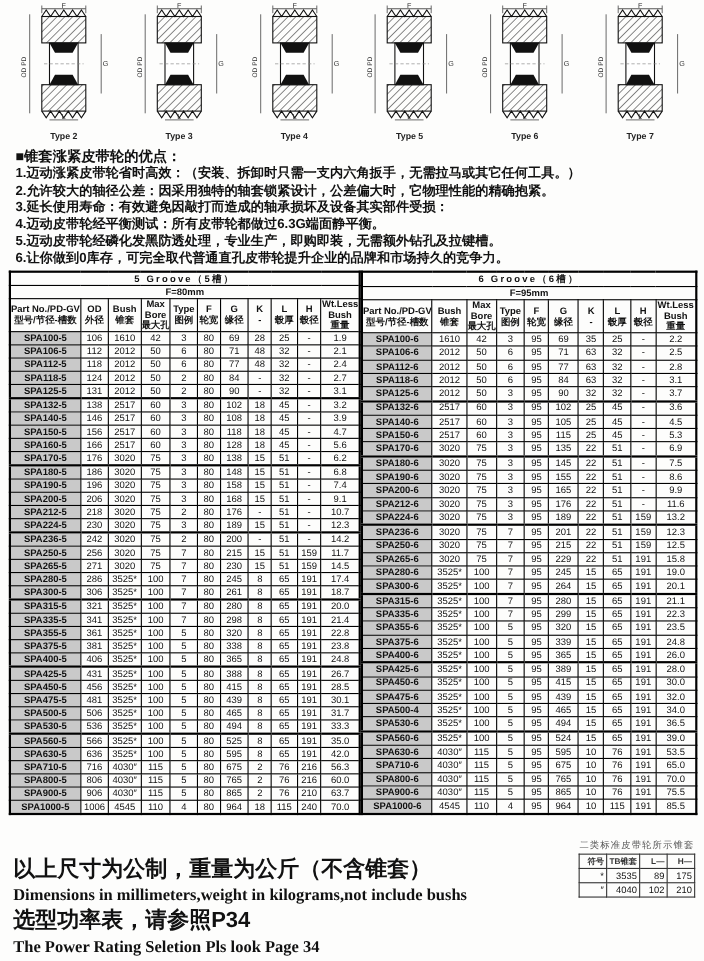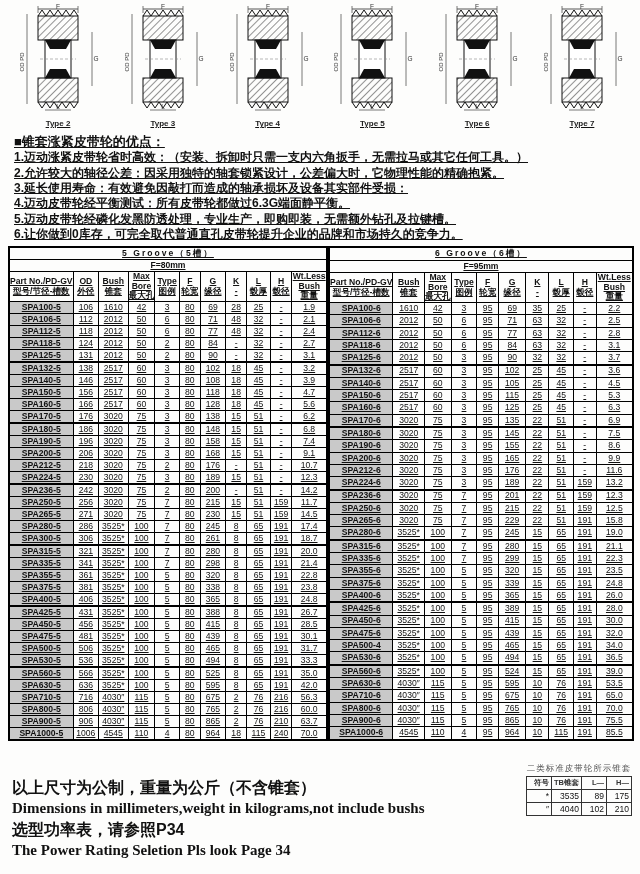--- a/index.html
+++ b/index.html
@@ -1,20 +1,20 @@
 <!DOCTYPE html>
 <html><head>
 <meta charset="utf-8">
 <style>
   html,body{margin:0;padding:0;}
   body{
     width:640px;height:874px;background:#fdfdfc;color:#111;
     font-family:"Liberation Sans",sans-serif;position:relative;overflow:hidden;
   }
-  .page{width:640px;height:804px;position:relative;text-decoration:underline;}
+  .page{width:640px;height:804px;position:relative;}
 
   
   .diagrams{display:flex;justify-content:space-between;align-items:flex-end;
     padding:4px 14px 0 14px;height:128px;box-sizing:border-box;}
   .fig{text-align:center;}
   .fig .cap{font-size:8px;font-weight:bold;color:#222;margin-top:1px;}
 
   
   .adv{padding:6px 24px 0 14px;}
   .adv-title{font-size:13px;font-weight:bold;line-height:1.25;}
@@ -33,21 +33,21 @@
   tr.gs td{border-top:2px solid #000;}
 
   
   .bottom{position:relative;height:120px;}
   .fn-wrap{position:absolute;right:8px;top:2px;text-align:center;}
   .fn-title{font-size:8.5px;color:#555;letter-spacing:1px;margin-bottom:1px;margin-top:20px;}
   table.fn{border-collapse:collapse;border:1px solid #333;}
   table.fn td{border:1px solid #333;font-size:8.5px;padding:1px 2px;text-align:right;min-width:20px;}
   table.fn tr:first-child td{font-size:7.5px;color:#333;font-weight:bold;}
   .notes{position:absolute;left:12px;top:36px;}
-  .note-cn{font-size:16px;font-weight:bold;line-height:1.35;font-family:"Liberation Sans",sans-serif;}
+  .note-cn{font-size:20px;font-weight:bold;line-height:1.35;font-family:"Liberation Sans",sans-serif;}
   .note-en{font-size:15px;font-weight:bold;line-height:1.35;font-family:"Liberation Serif",serif;}
 </style>
 </head>
 <body>
 
 <div class="page">
 
   <div class="diagrams" id="diagrams">
       <div class="fig">
 <svg width="88" height="110" viewBox="0 0 88 110">
@@ -913,32 +913,20 @@
             <td>60</td>
             <td>3</td>
             <td>95</td>
             <td>115</td>
             <td>25</td>
             <td>45</td>
             <td>-</td>
             <td>5.3</td>
           </tr>
           <tr>
-            <td class="pn">SPA160-6</td>
-            <td>2517</td>
-            <td>60</td>
-            <td>3</td>
-            <td>95</td>
-            <td>125</td>
-            <td>25</td>
-            <td>45</td>
-            <td>-</td>
-            <td>6.3</td>
-          </tr>
-          <tr>
             <td class="pn">SPA170-6</td>
             <td>3020</td>
             <td>75</td>
             <td>3</td>
             <td>95</td>
             <td>135</td>
             <td>22</td>
             <td>51</td>
             <td>-</td>
             <td>6.9</td>
@@ -1043,20 +1031,32 @@
             <td class="pn">SPA280-6</td>
             <td>3525*</td>
             <td>100</td>
             <td>7</td>
             <td>95</td>
             <td>245</td>
             <td>15</td>
             <td>65</td>
             <td>191</td>
             <td>19.0</td>
+          </tr>
+          <tr>
+            <td class="pn">SPA300-6</td>
+            <td>3525*</td>
+            <td>100</td>
+            <td>7</td>
+            <td>95</td>
+            <td>264</td>
+            <td>15</td>
+            <td>65</td>
+            <td>191</td>
+            <td>20.1</td>
           </tr>
           <tr class="gs">
             <td class="pn">SPA315-6</td>
             <td>3525*</td>
             <td>100</td>
             <td>7</td>
             <td>95</td>
             <td>280</td>
             <td>15</td>
             <td>65</td>

